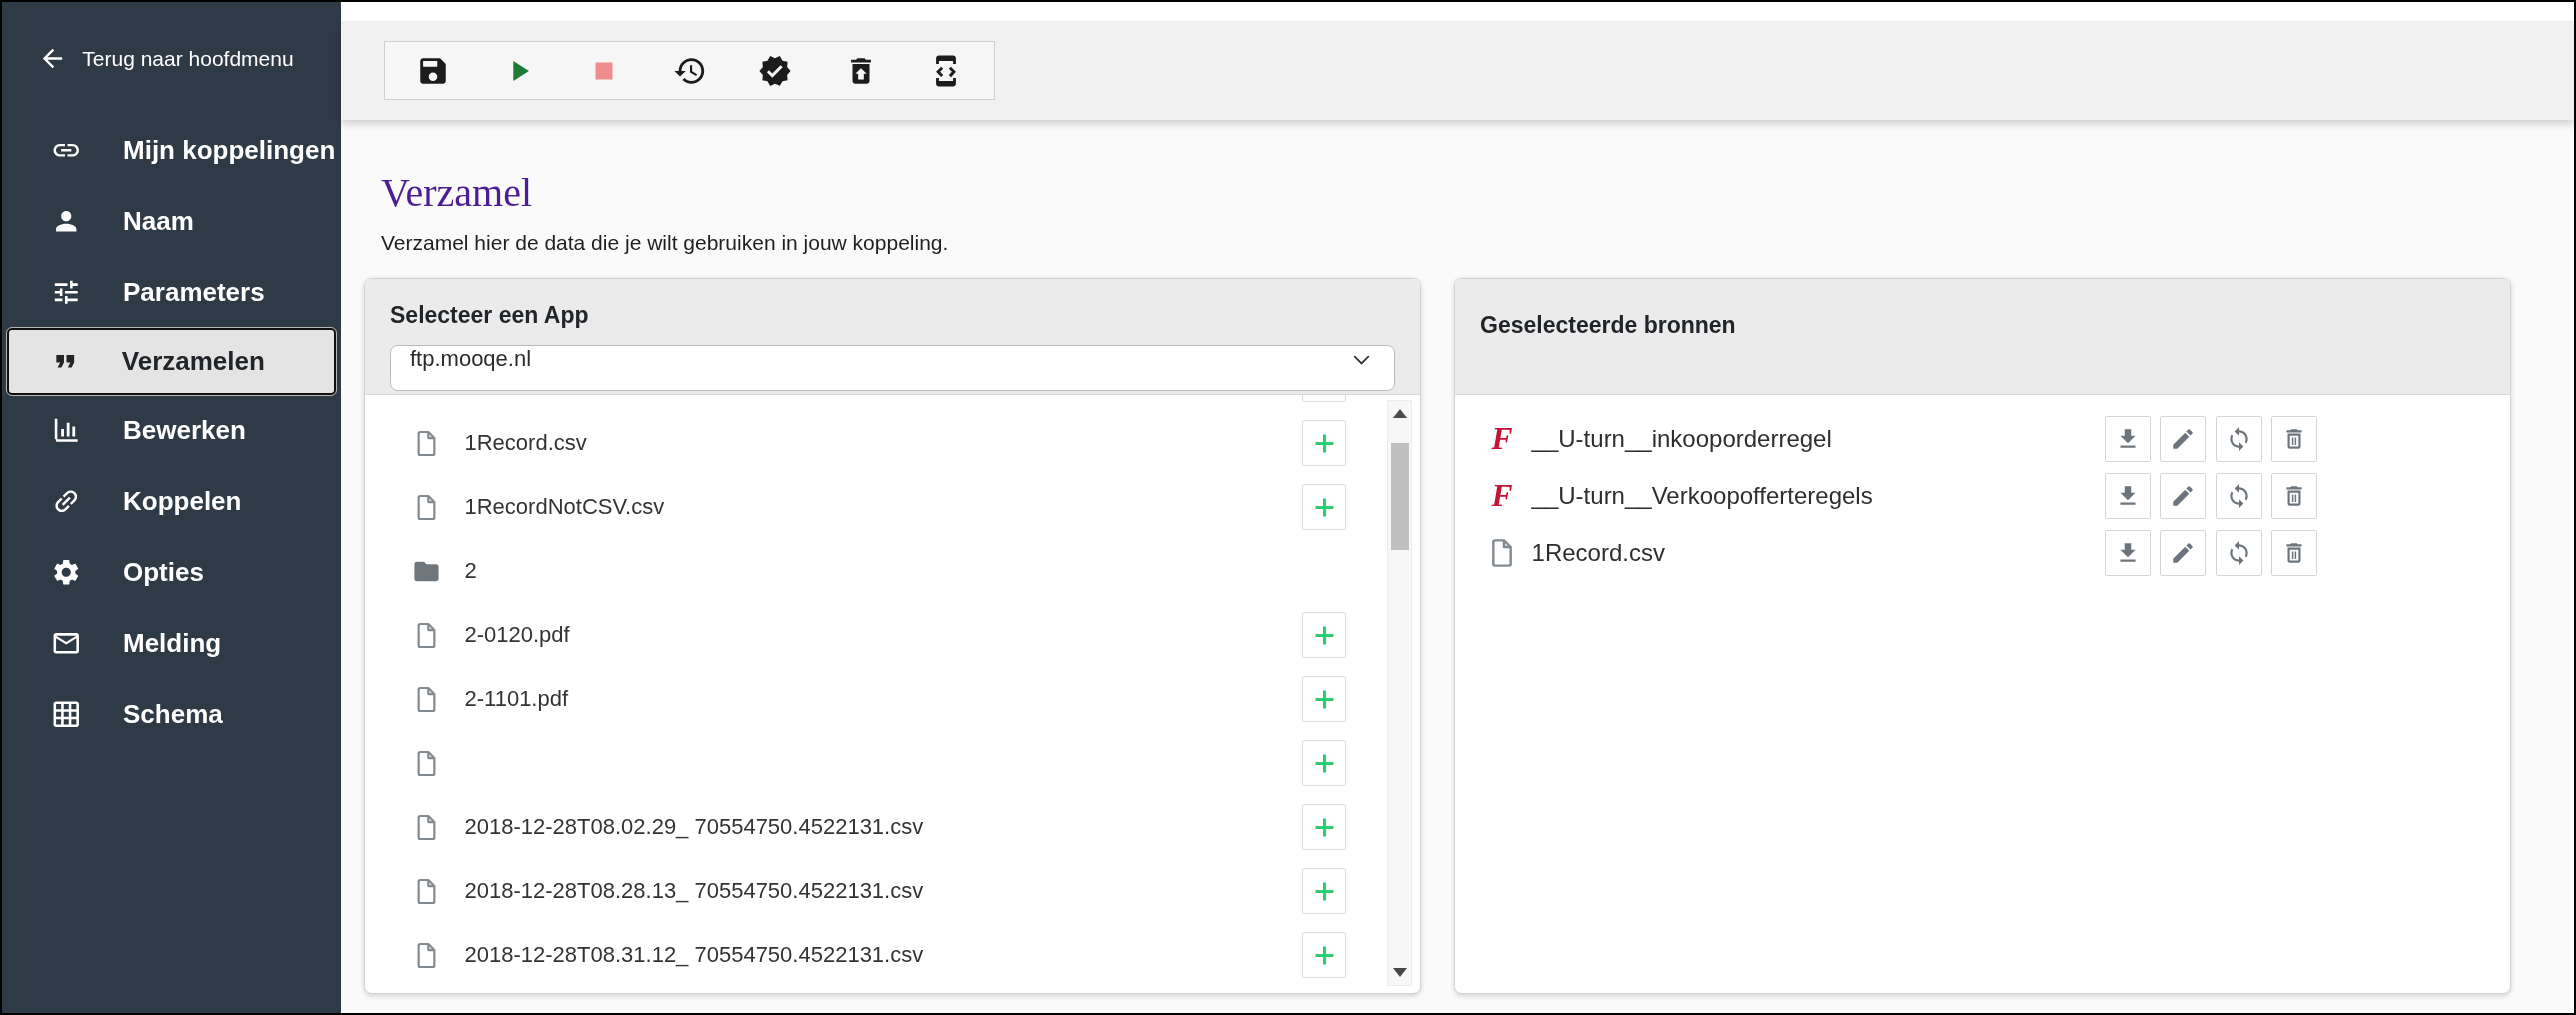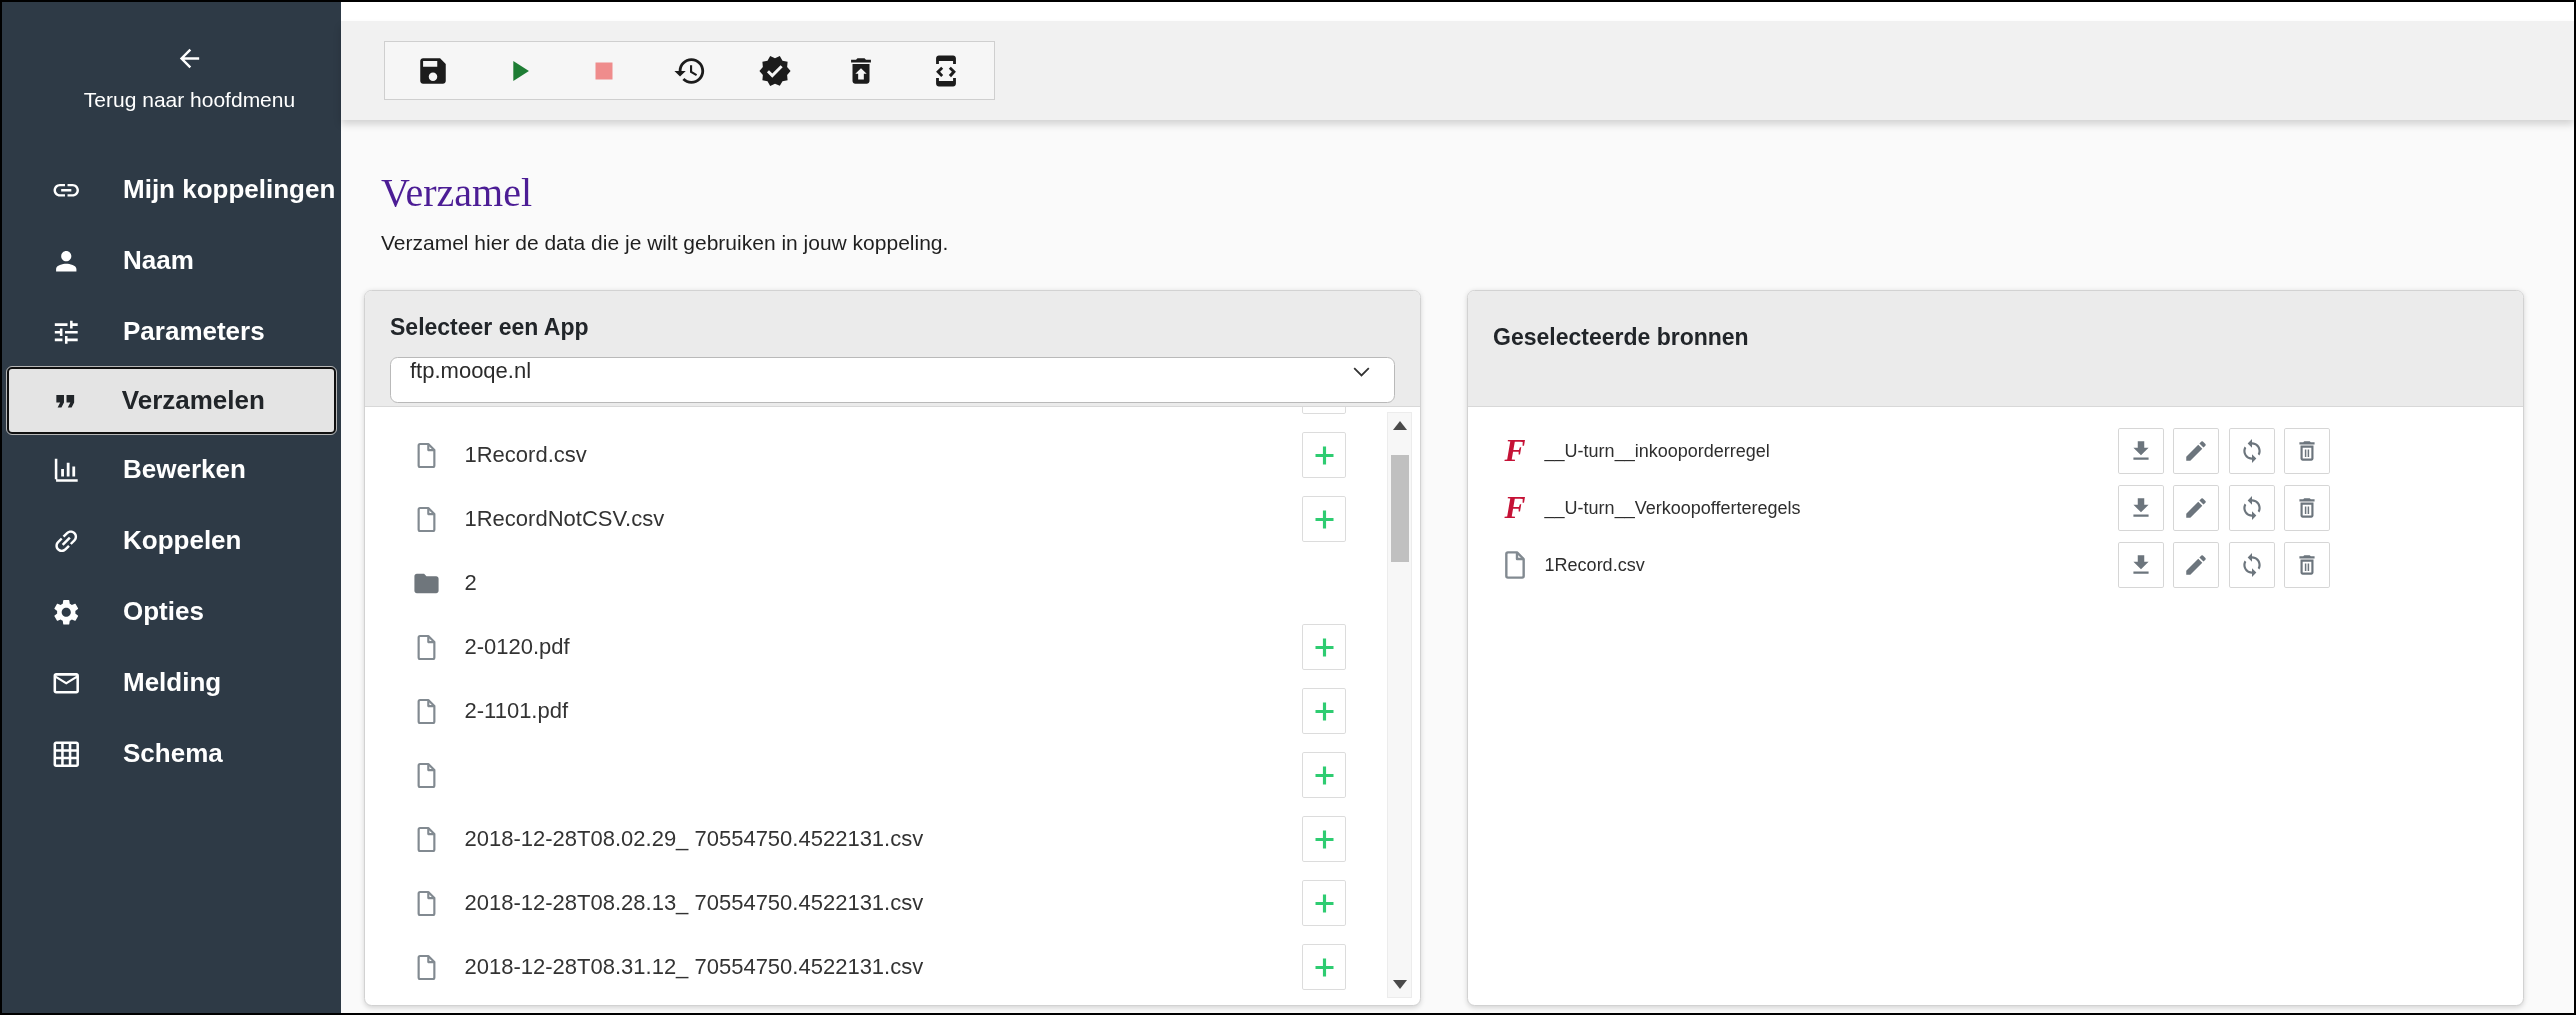--- a/index.html
+++ b/index.html
@@ -1,36 +1,36 @@
 <!DOCTYPE html>
 <html><head>
 <meta charset="utf-8">
 <style>
   html,body{margin:0;padding:0;background:#fff;font-family:"Liberation Sans",sans-serif;}
   .frame{width:2576px;height:1015px;box-sizing:border-box;border:2.9px solid #000;display:flex;background:#fafafa;overflow:hidden;}
   
   .sidebar{width:339px;flex:none;background:#2e3a46;color:#fff;display:flex;flex-direction:column;}
-  .back-row{display:flex;align-items:center;gap:15.3px;margin:42px 0 0 36px;font-size:21px;cursor:pointer;flex-direction:column;}
+  .back-row{display:flex;align-items:center;gap:15.3px;margin:42px 0 0 36px;font-size:21px;cursor:pointer;}
   .back-row svg{width:29px;height:29px;display:block;}
   .menu{margin-top:42px;}
   .menu-item{display:flex;align-items:center;gap:41px;height:71px;padding-left:48px;font-size:26px;font-weight:700;cursor:pointer;}
   .menu-item .mi-icon{width:32px;height:32px;flex:none;display:flex;align-items:center;justify-content:center;}
   .menu-item .mi-icon svg{width:30.5px;height:30.5px;display:block;}
   .menu-item.active{background:#e4e4e4;color:#212529;border:2.9px solid #101010;outline:1px solid #b7b7b7;border-radius:5px;margin:0 4.8px;padding-left:40px;height:63px;}
   
   .main{flex:1;display:flex;flex-direction:column;min-width:0;background:#fafafa;}
   .top-white{height:19px;background:#fff;flex:none;}
   .header-strip{height:99px;background:#f1f1f1;flex:none;box-shadow:0 4.8px 7.6px rgba(0,0,0,.16);position:relative;z-index:2;display:flex;align-items:center;}
   .toolbar{margin-left:43px;width:611px;height:59px;box-sizing:border-box;background:#f6f6f6;border:1px solid #cfcfcf;display:flex;align-items:center;justify-content:space-between;padding:0 27px;}
   .tool-btn{width:42px;height:42px;display:flex;align-items:center;justify-content:center;cursor:pointer;background:none;border:none;padding:0;}
   .tool-btn svg{width:34px;height:34px;display:block;}
   .content{padding:34px 48px 0 23px;}
   .page-title{font-size:40px;font-weight:400;color:#4c1d95;margin:17px 0 0 17px;line-height:44px;font-family:Liberation Serif, serif;}
   .page-sub{font-size:21px;color:#1f1f1f;margin:15.3px 0 0 17px;line-height:25px;}
-  .panels{display:flex;gap:46px;margin-top:35px;}
+  .panels{display:flex;gap:33px;margin-top:23px;}
   .panel{width:1057px;height:716px;box-sizing:border-box;background:#fff;border:1px solid #d2d2d2;border-radius:7.6px;box-shadow:0 1.9px 5.7px rgba(0,0,0,.15);display:flex;flex-direction:column;overflow:hidden;}
   .panel-header{background:#ebebeb;border-bottom:1px solid #d8d8d8;height:116px;box-sizing:border-box;padding:23px 25px 0 25px;flex:none;}
   .panel-title{font-size:23px;font-weight:700;color:#212529;}
   .select-box{margin-top:15.3px;height:46px;box-sizing:border-box;background:#fff;border:1px solid #b9b9b9;border-radius:7.6px;display:flex;align-items:flex-start;padding:0 19px;font-size:22px;color:#2b2b2b;cursor:pointer;}
   .select-box .chev{margin-left:auto;display:flex;}
   .select-box svg{width:27px;height:27px;}
   .panel-body{position:relative;flex:1;overflow:hidden;}
   
   .file-list{margin-top:-48px;}
   .file-row{height:64px;display:flex;align-items:center;padding-left:46px;position:relative;cursor:default;}
@@ -45,21 +45,21 @@
   .sb-up{top:0;} .sb-down{bottom:0;}
   .tri-up{width:0;height:0;border-left:7.6px solid transparent;border-right:7.6px solid transparent;border-bottom:9.5px solid #4a4a4a;}
   .tri-down{width:0;height:0;border-left:7.6px solid transparent;border-right:7.6px solid transparent;border-top:9.5px solid #4a4a4a;}
   .sb-thumb{position:absolute;left:2.9px;right:2.9px;top:42px;height:107px;background:#c0c0c0;cursor:grab;}
   
   .source-list{padding-top:15.3px;}
   .source-row{height:57px;display:flex;align-items:center;padding-left:25px;position:relative;}
   .src-icon{width:44px;flex:none;display:flex;align-items:center;justify-content:center;}
   .src-icon svg{width:32px;height:32px;color:#828a91;}
   .f-glyph{font-family:"Liberation Serif",serif;font-style:italic;font-weight:700;font-size:31.5px;color:#c51236;line-height:1;}
-  .src-label{font-size:18px;color:#2e2e2e;margin-left:7.6px;white-space:nowrap;}
+  .src-label{font-size:24px;color:#2e2e2e;margin-left:7.6px;white-space:nowrap;}
   .actions{position:absolute;right:193px;top:50%;transform:translateY(-50%);display:flex;gap:9.5px;}
   .action-btn{width:46px;height:46px;box-sizing:border-box;background:#fff;border:1px solid #d6d6d6;border-radius:1.9px;display:flex;align-items:center;justify-content:center;cursor:pointer;padding:0;}
   .action-btn svg{width:26px;height:26px;display:block;fill:#6c757d;}
 </style>
 </head>
 <body>
 
 <div class="frame">
   <div class="sidebar">
     <div class="back-row">

